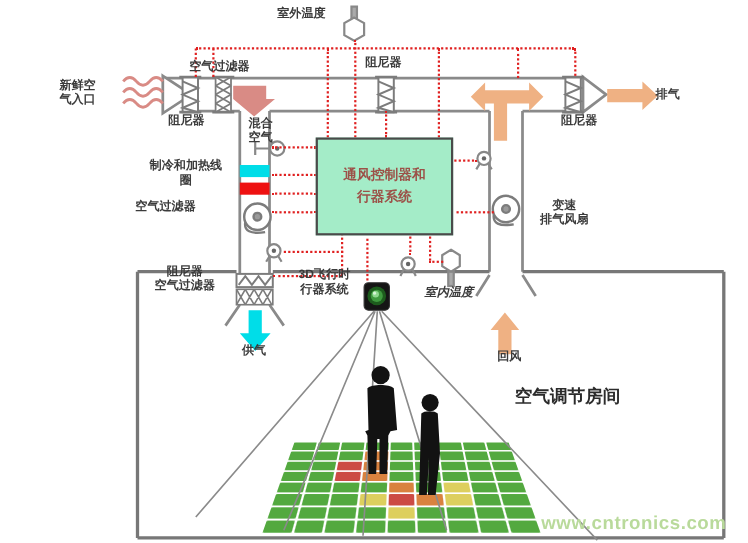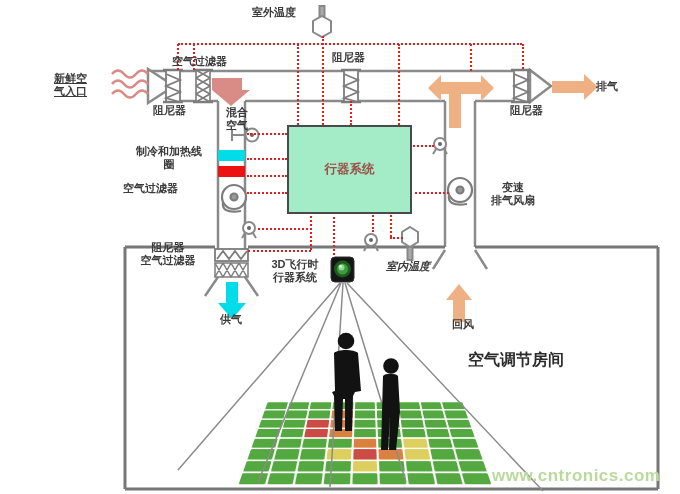--- a/index.html
+++ b/index.html
@@ -246,46 +246,47 @@
   <div class="dh" style="left:410px;top:192px;width:39px;"></div>
   <div class="dv" style="left:310px;top:212px;height:38px;"></div>
   <div class="dh" style="left:248px;top:250px;width:63px;"></div>
   <div class="dh" style="left:258px;top:228px;width:54px;"></div>
   <div class="dv" style="left:333px;top:212px;height:43px;"></div>
   <div class="dv" style="left:372px;top:212px;height:20px;"></div>
   <div class="dv" style="left:390px;top:212px;height:25px;"></div>
   <div class="dh" style="left:390px;top:237px;width:13px;"></div>
 
   <div id="controller-box">
+    <div>通风控制器和</div>
     <div>行器系统</div>
   </div>
 
   <div class="lbl" style="left:252px;top:6px;">室外温度</div>
   <div class="lbl" style="left:172px;top:55px;">空气过滤器</div>
   <div class="lbl" style="left:332px;top:51px;">阻尼器</div>
-  <div class="lbl center" style="left:54px;top:72px;text-decoration:underline;">
+  <div class="lbl center" style="left:54px;top:72px;">
     <div>新鲜空</div>
     <div>气入口</div>
   </div>
   <div class="lbl" style="left:153px;top:104px;">阻尼器</div>
   <div class="lbl center" style="left:217px;top:106px;width:40px;">
     <div>混合</div>
     <div>空气</div>
   </div>
   <div class="lbl center" style="left:124px;top:145px;width:90px;">
     <div>制冷和加热线</div>
     <div>圈</div>
   </div>
   <div class="lbl" style="left:123px;top:182px;">空气过滤器</div>
   <div class="lbl center" style="left:128px;top:241px;width:80px;">
     <div>阻尼器</div>
     <div>空气过滤器</div>
   </div>
   <div class="lbl" style="left:220px;top:313px;">供气</div>
-  <div class="lbl center" style="left:263px;top:258px;width:64px;">
+  <div class="lbl center" style="left:263px;top:244px;width:64px;">
     <div>3D飞行时</div>
     <div>行器系统</div>
   </div>
   <div class="lbl" style="left:386px;top:260px;font-style:italic;">室内温度</div>
   <div class="lbl" style="left:510px;top:104px;">阻尼器</div>
   <div class="lbl" style="left:596px;top:80px;">排气</div>
   <div class="lbl center" style="left:487px;top:181px;width:52px;">
     <div>变速</div>
     <div>排气风扇</div>
   </div>

